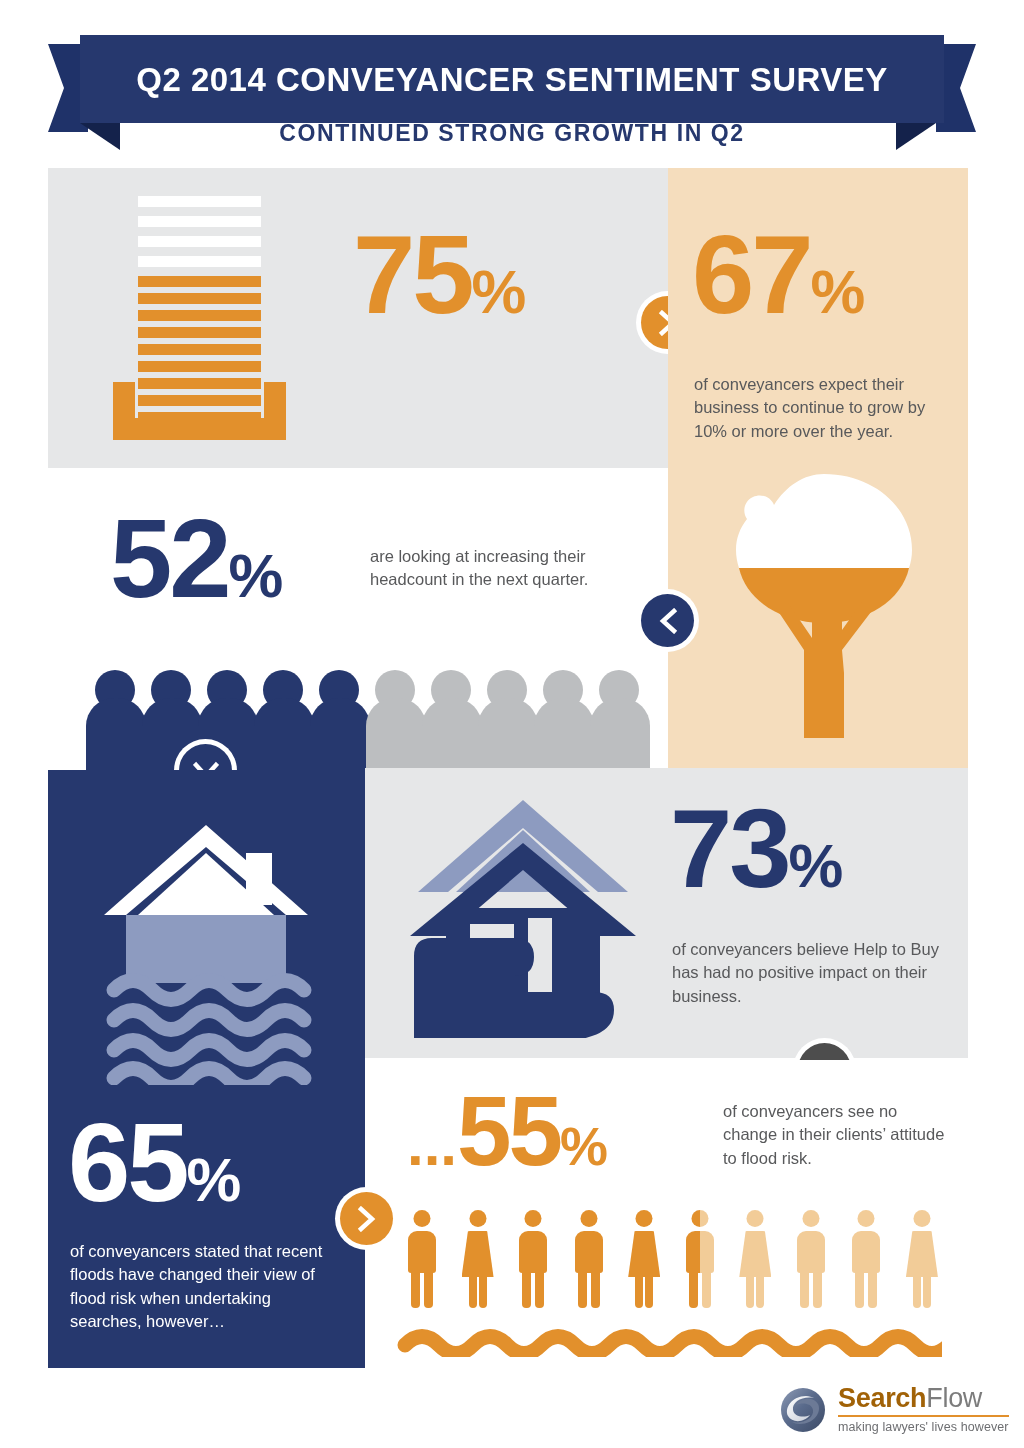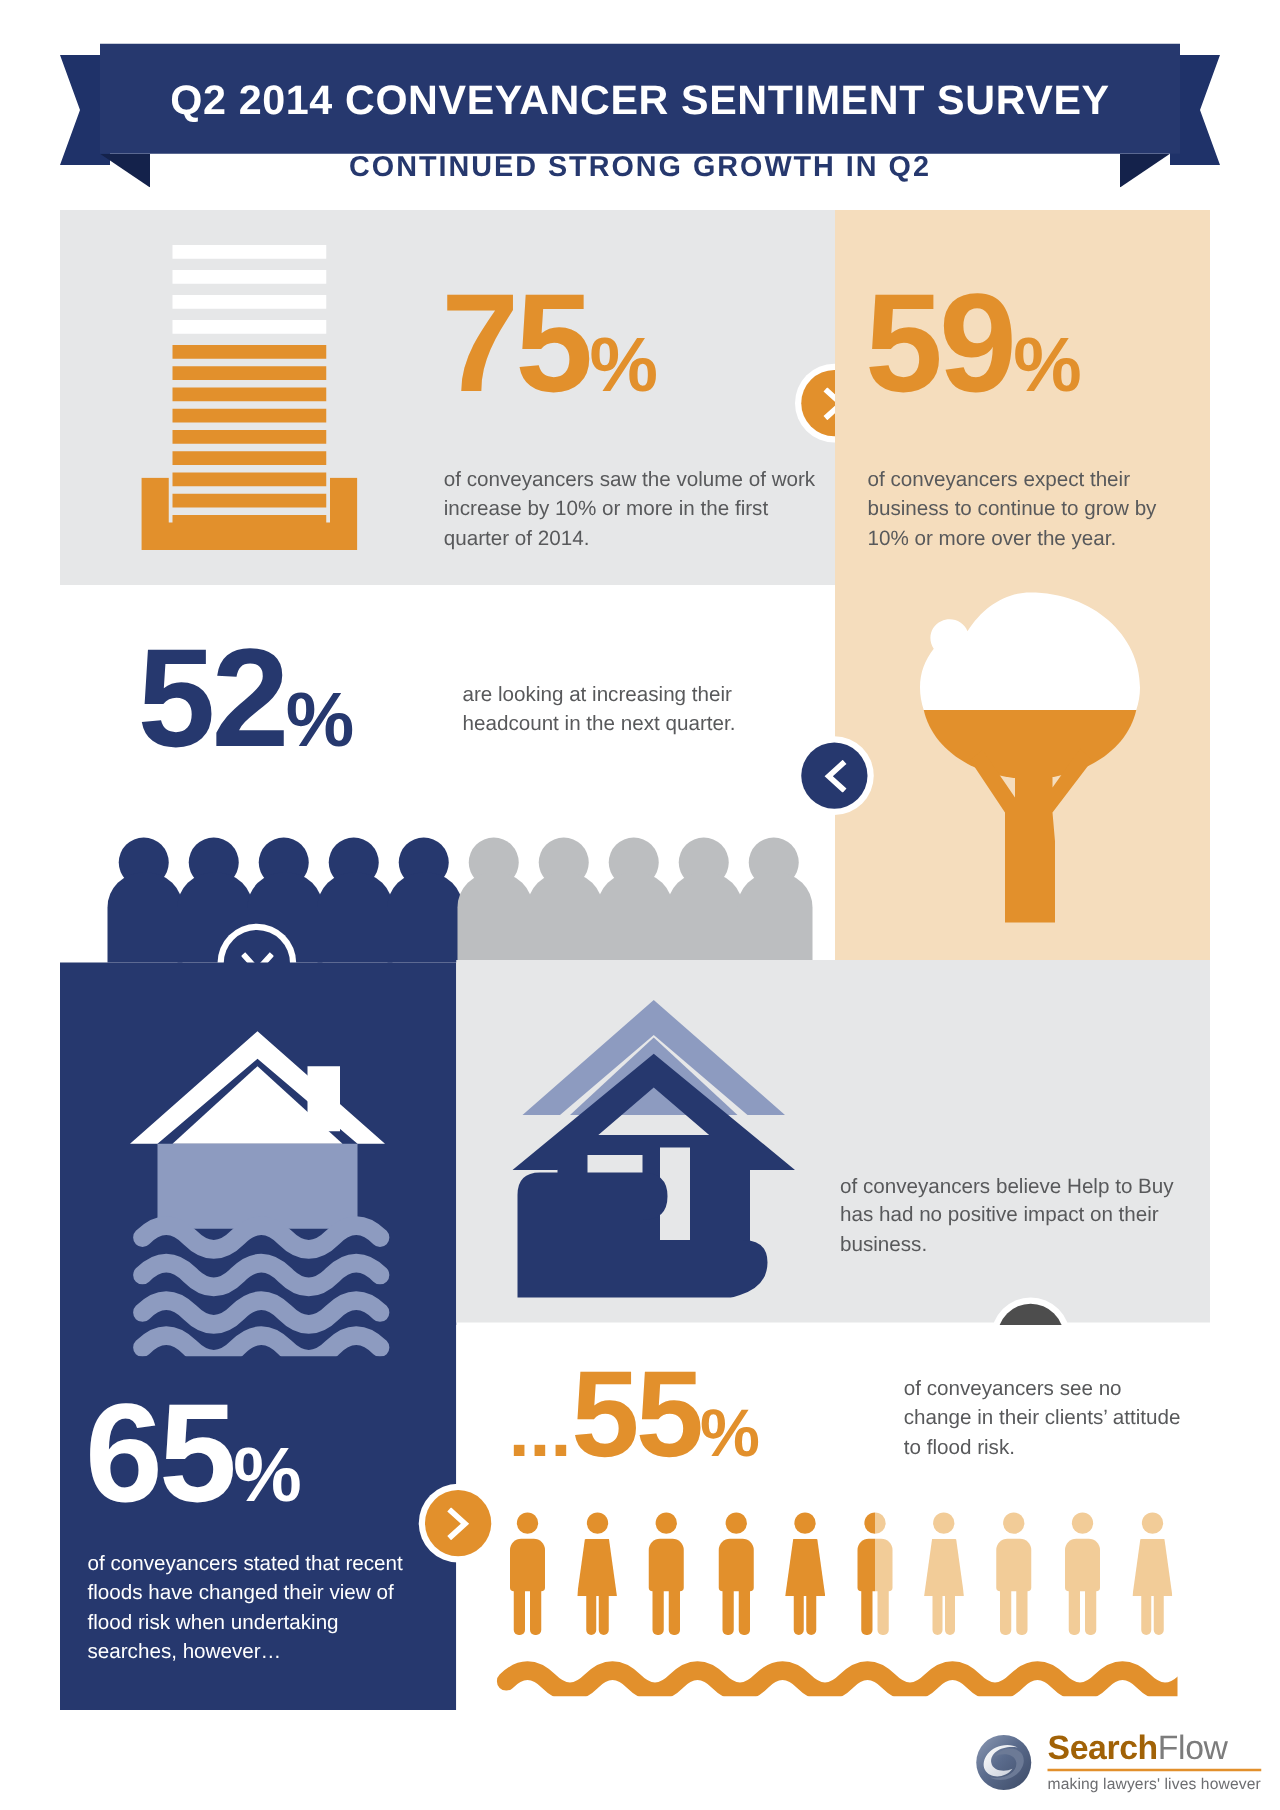--- a/index.html
+++ b/index.html
@@ -138,33 +138,32 @@
       <div class="sheet o" style="top:199px;"></div>
       <div class="sheet o" style="top:216px;"></div>
       <div class="tray"></div>
     </div>
 
     <div style="position:absolute;left:305px;top:58px;">
       <div class="big-num orange" style="font-size:112px;">
         <span>75</span><span class="pct">%</span>
       </div>
     </div>
-    <div class="body-txt" style="position:absolute;left:307px;top:205px;width:310px;">of conveyancers saw the volume of work increase by 10% or more in the first quarter of 2014.</div>
   </div>
 
   <div class="badge" style="left:641px;top:296px;width:53px;height:53px;background:#e2902c;">
     <svg width="22" height="26" viewBox="0 0 22 26">
         <path d="M5 3 L16 13 L5 23" fill="none" stroke="#ffffff" stroke-width="4.5" stroke-linecap="square"></path>
       </svg>
   </div>
 
   <div class="panel dotted bg-peach" style="left:668px;top:168px;width:300px;height:600px;">
     <div style="position:absolute;left:24px;top:58px;">
       <div class="big-num orange" style="font-size:112px;">
-        <span>59</span><span class="pct">%</span>
+        <span>67</span><span class="pct">%</span>
       </div>
     </div>
     <div class="body-txt" style="position:absolute;left:26px;top:205px;width:262px;">of conveyancers expect their business to continue to grow by 10% or more over the year.</div>
 
     <div style="position:absolute;left:56px;top:300px;width:200px;height:290px;">
       <svg width="200" height="290" viewBox="0 0 200 290">
 
         <path d="M100 6 C150 6 188 40 188 82 C188 88 187 94 185 100 L15 100 C13 94 12 88 12 82
                  C12 70 16 60 23 51 C18 44 20 33 29 29 C37 25 47 29 50 37 C62 18 80 6 100 6 Z" fill="#ffffff"></path>
 
@@ -283,20 +282,25 @@
 
         <rect x="70" y="136" width="44" height="36" fill="#e6e7e8"></rect>
 
         <rect x="128" y="130" width="24" height="78" fill="#e6e7e8"></rect>
 
         <path d="M14 168 q0 -18 18 -18 l82 0 q20 0 20 19 q0 19 -20 19 l-48 0
                  l0 16 l128 0 q20 0 20 18 q0 19 -22 26 l-140 45 l-38 0 Z" fill="#26386e"></path>
       </svg>
     </div>
 
+    <div style="position:absolute;left:305px;top:32px;">
+      <div class="big-num navy" style="font-size:112px;">
+        <span>73</span><span class="pct">%</span>
+      </div>
+    </div>
     <div class="body-txt" style="position:absolute;left:307px;top:170px;width:275px;">of conveyancers believe Help to Buy has had no positive impact on their business.</div>
   </div>
 
   <div class="badge" style="left:798px;top:1043px;width:53px;height:53px;background:#4d4d4d;">
     <svg width="26" height="22" viewBox="0 0 26 22">
         <path d="M3 17 L13 6 L23 17" fill="none" stroke="#ffffff" stroke-width="4.5" stroke-linecap="square"></path>
       </svg>
   </div>
 
   <div class="panel dotted bg-white" style="left:365px;top:1060px;width:603px;height:308px;">

